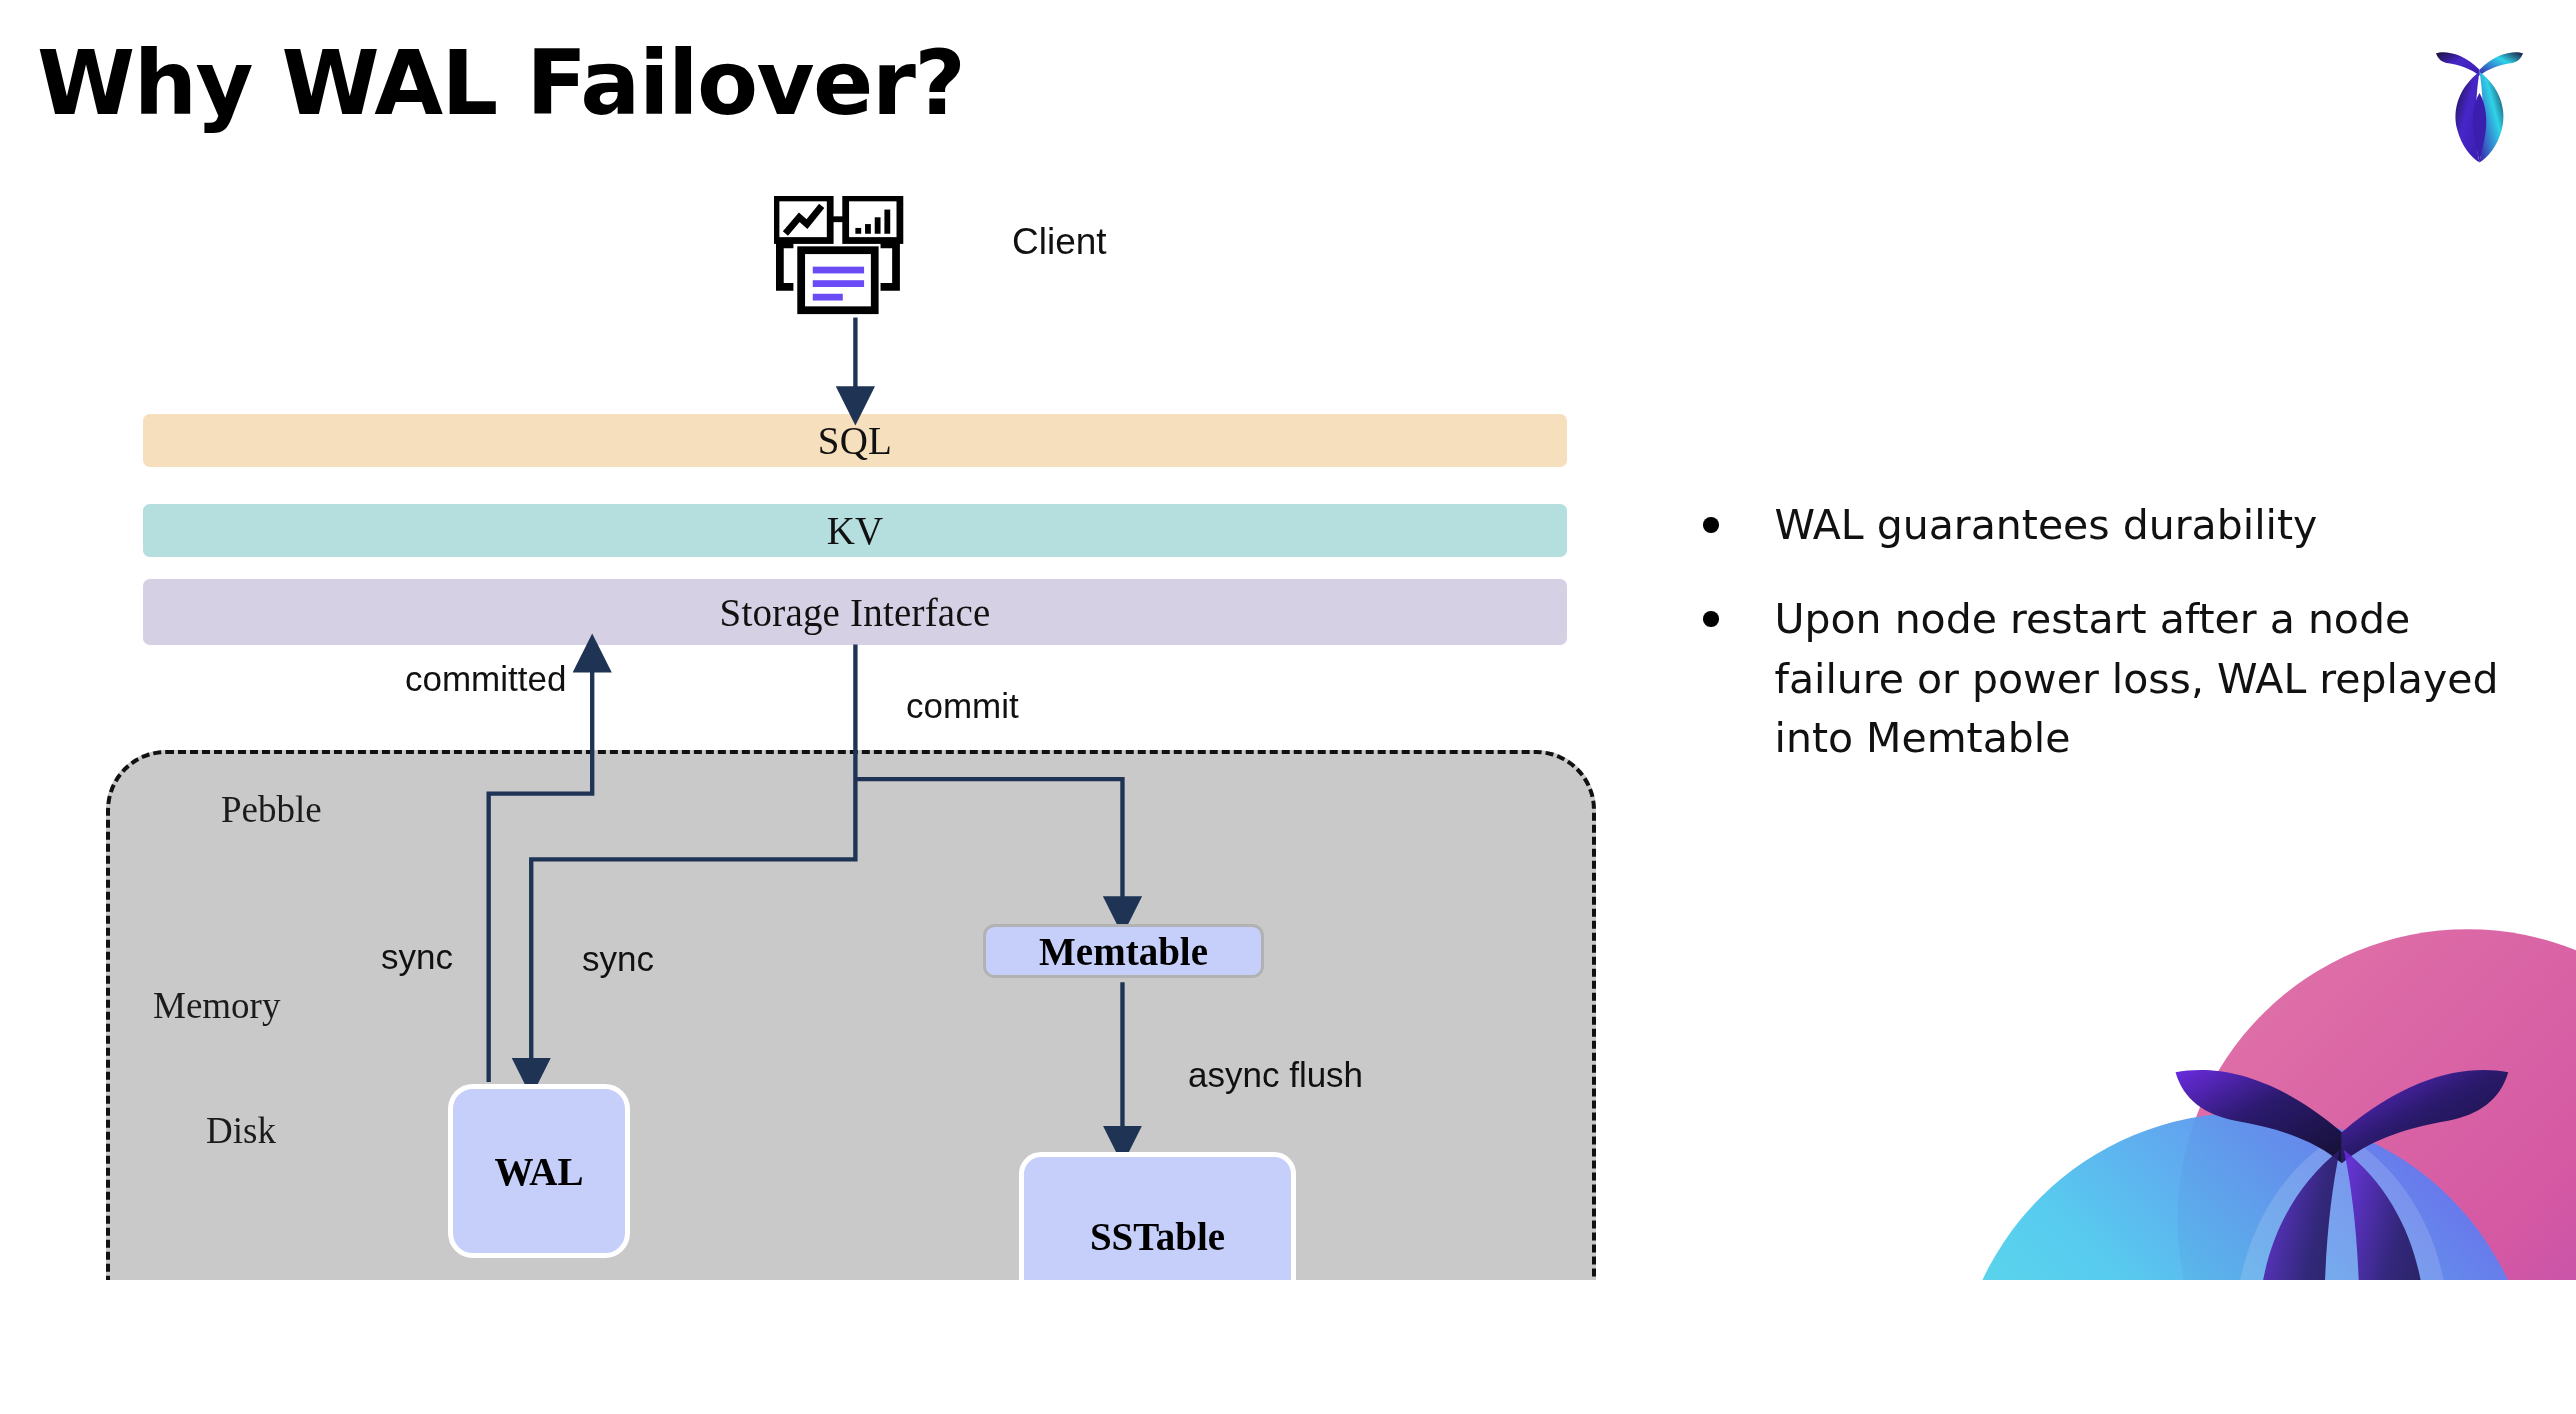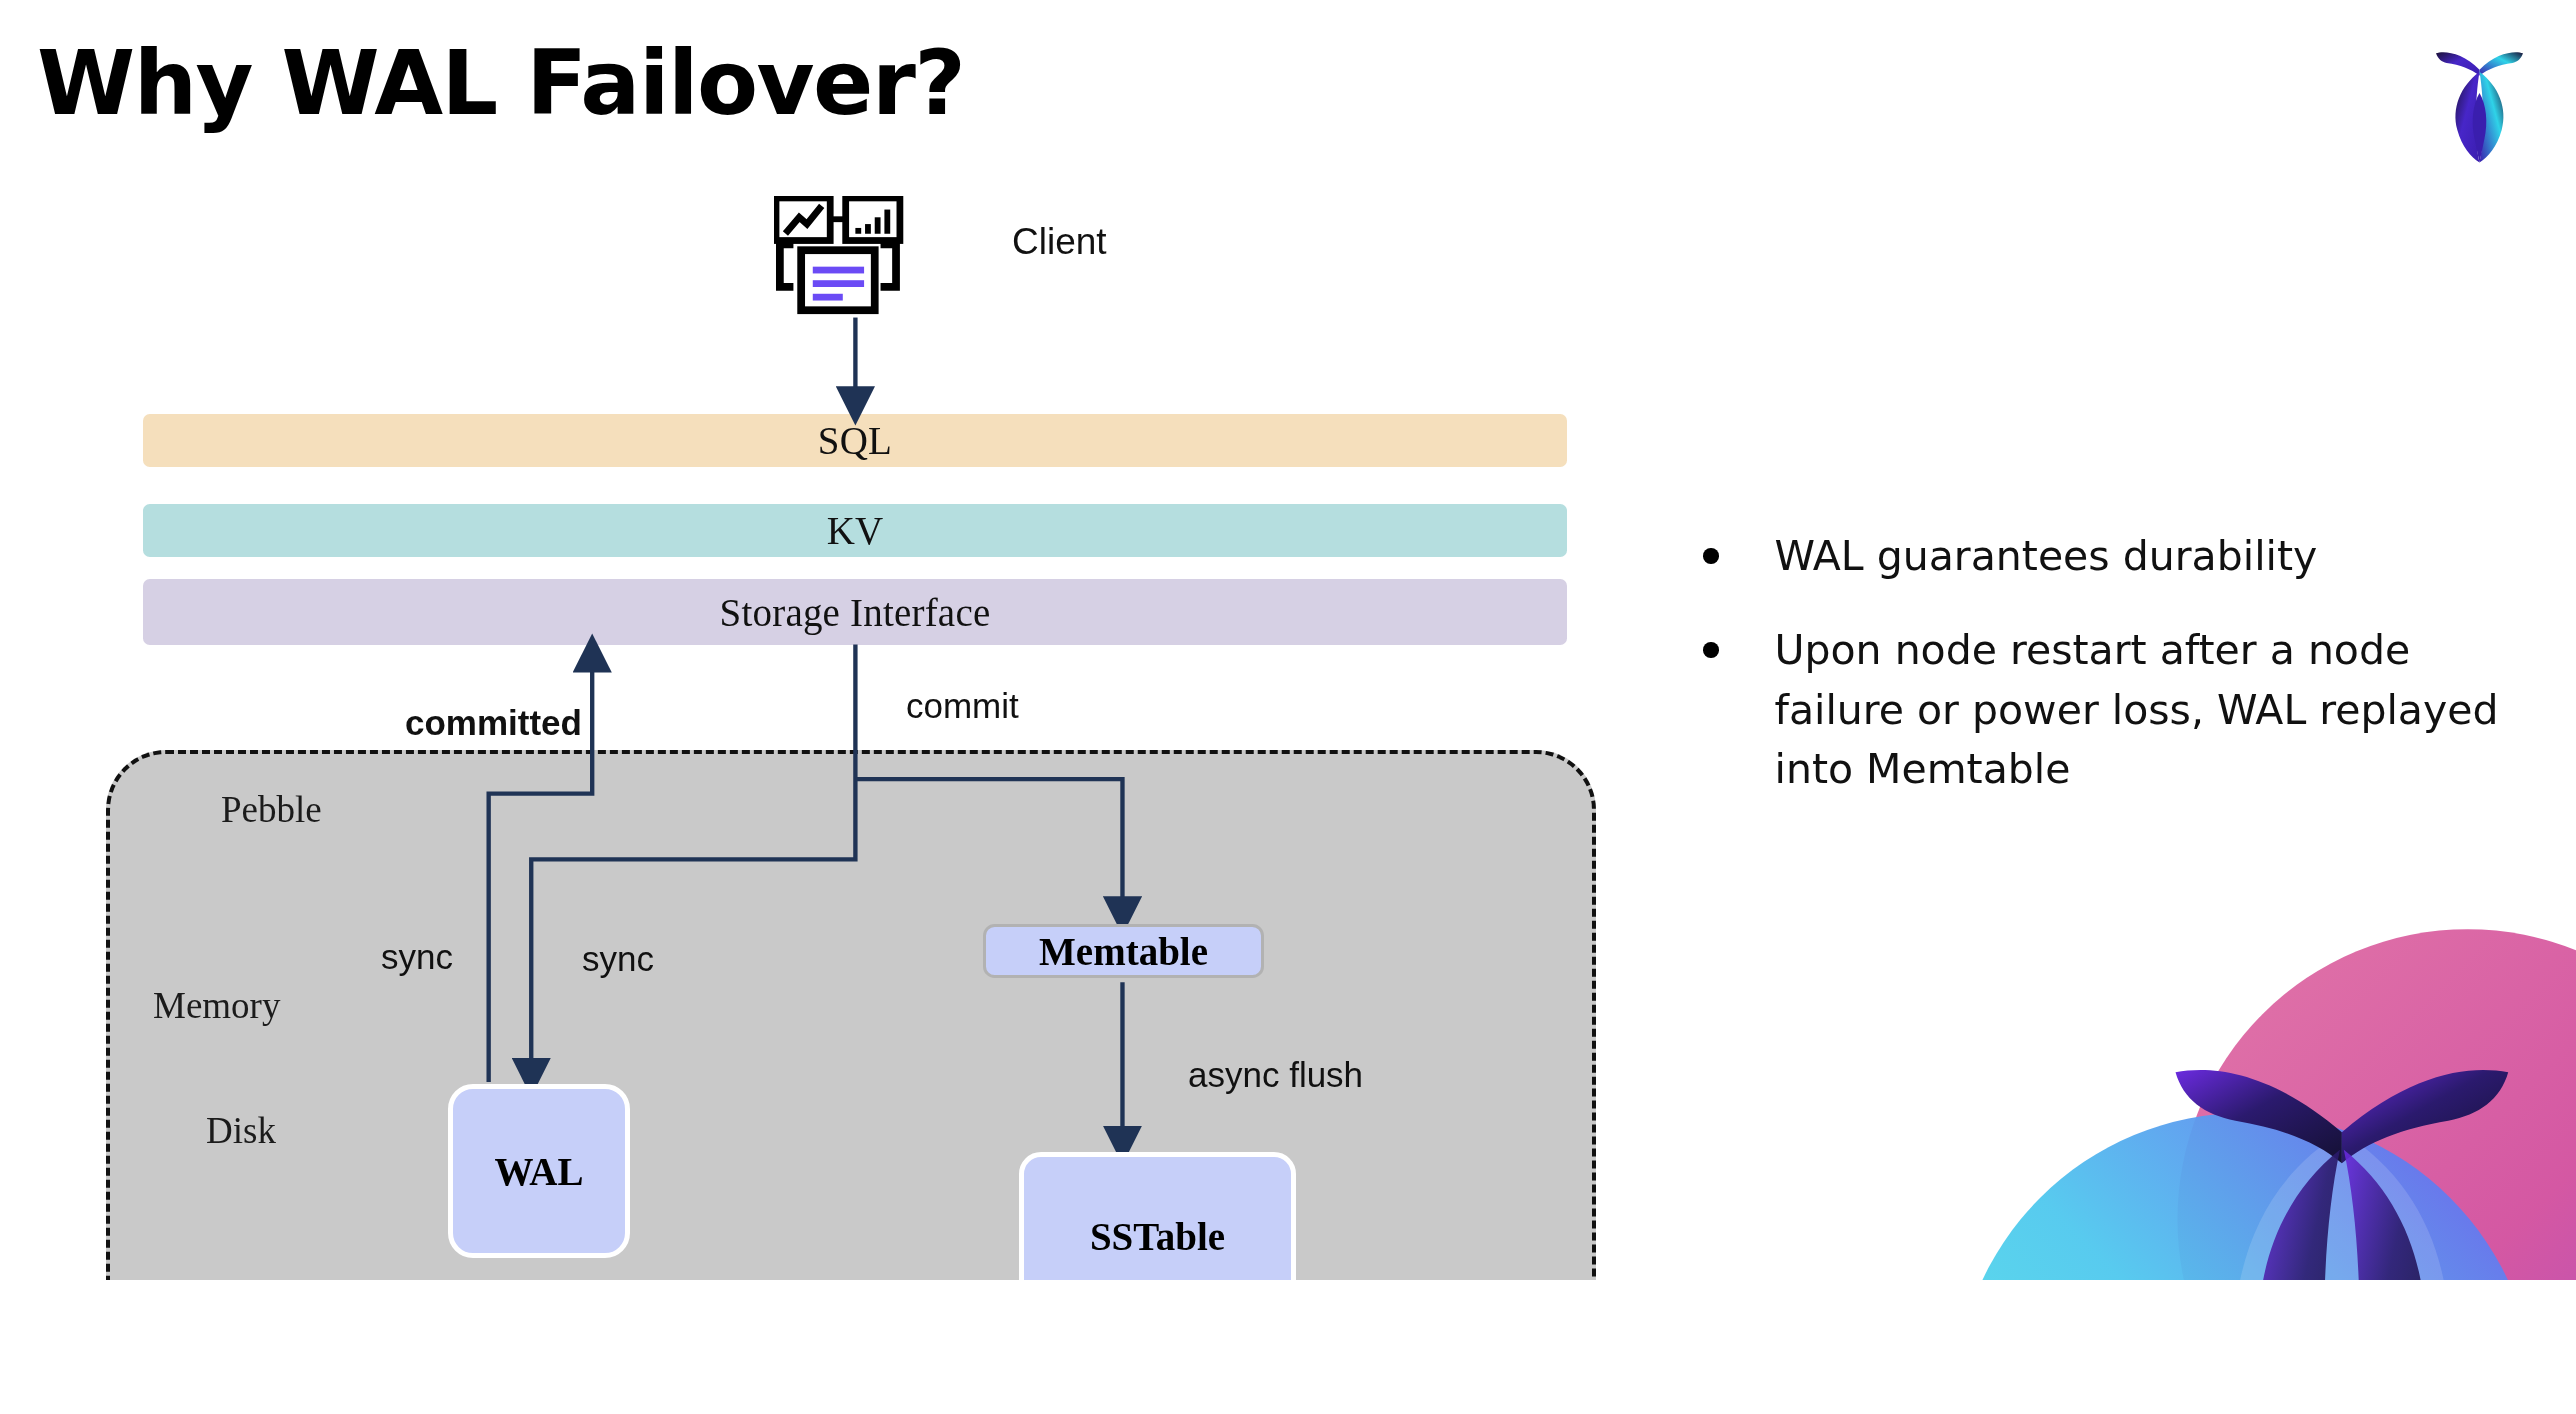--- a/index.html
+++ b/index.html
@@ -96,31 +96,31 @@
     left: 983px; top: 1152px; width: 277px; height: 169px;
     border: 5.8px solid #ffffff; border-radius: 22px; margin-left: 36px;
   }
 
   
   .edge-label {
     position: absolute;
     font-family: "Liberation Sans", sans-serif;
     font-size: 35px; color: #111111; white-space: nowrap;
   }
-  #lbl-committed  { left: 405px;  top: 703px; font-weight: bold; }
+  #lbl-committed  { left: 405px;  top: 659px; }
   #lbl-commit     { left: 906px;  top: 686px; }
   #lbl-sync-left  { left: 381px;  top: 937px; }
   #lbl-sync-right { left: 582px;  top: 939px; }
   #lbl-asyncflush { left: 1188px; top: 1055px; }
 
   
   #arrows { position: absolute; left: 0; top: 0; width: 1645px; height: 1415px; }
 
   
-  #bullets { position: absolute; left: 1703px; top: 527px; width: 832px; }
+  #bullets { position: absolute; left: 1703px; top: 496px; width: 832px; }
   .bullet-row { display: flex; align-items: flex-start; margin-bottom: 35px; }
   .bullet-dot {
     flex: 0 0 auto; width: 15.5px; height: 15.5px; border-radius: 50%;
     background: #000; margin-top: 21px; margin-right: 56px;
   }
   .bullet-text {
     font-family: "DejaVu Sans", sans-serif;
     font-size: 41px; line-height: 1.45; color: #111111;
   }
 </style>

